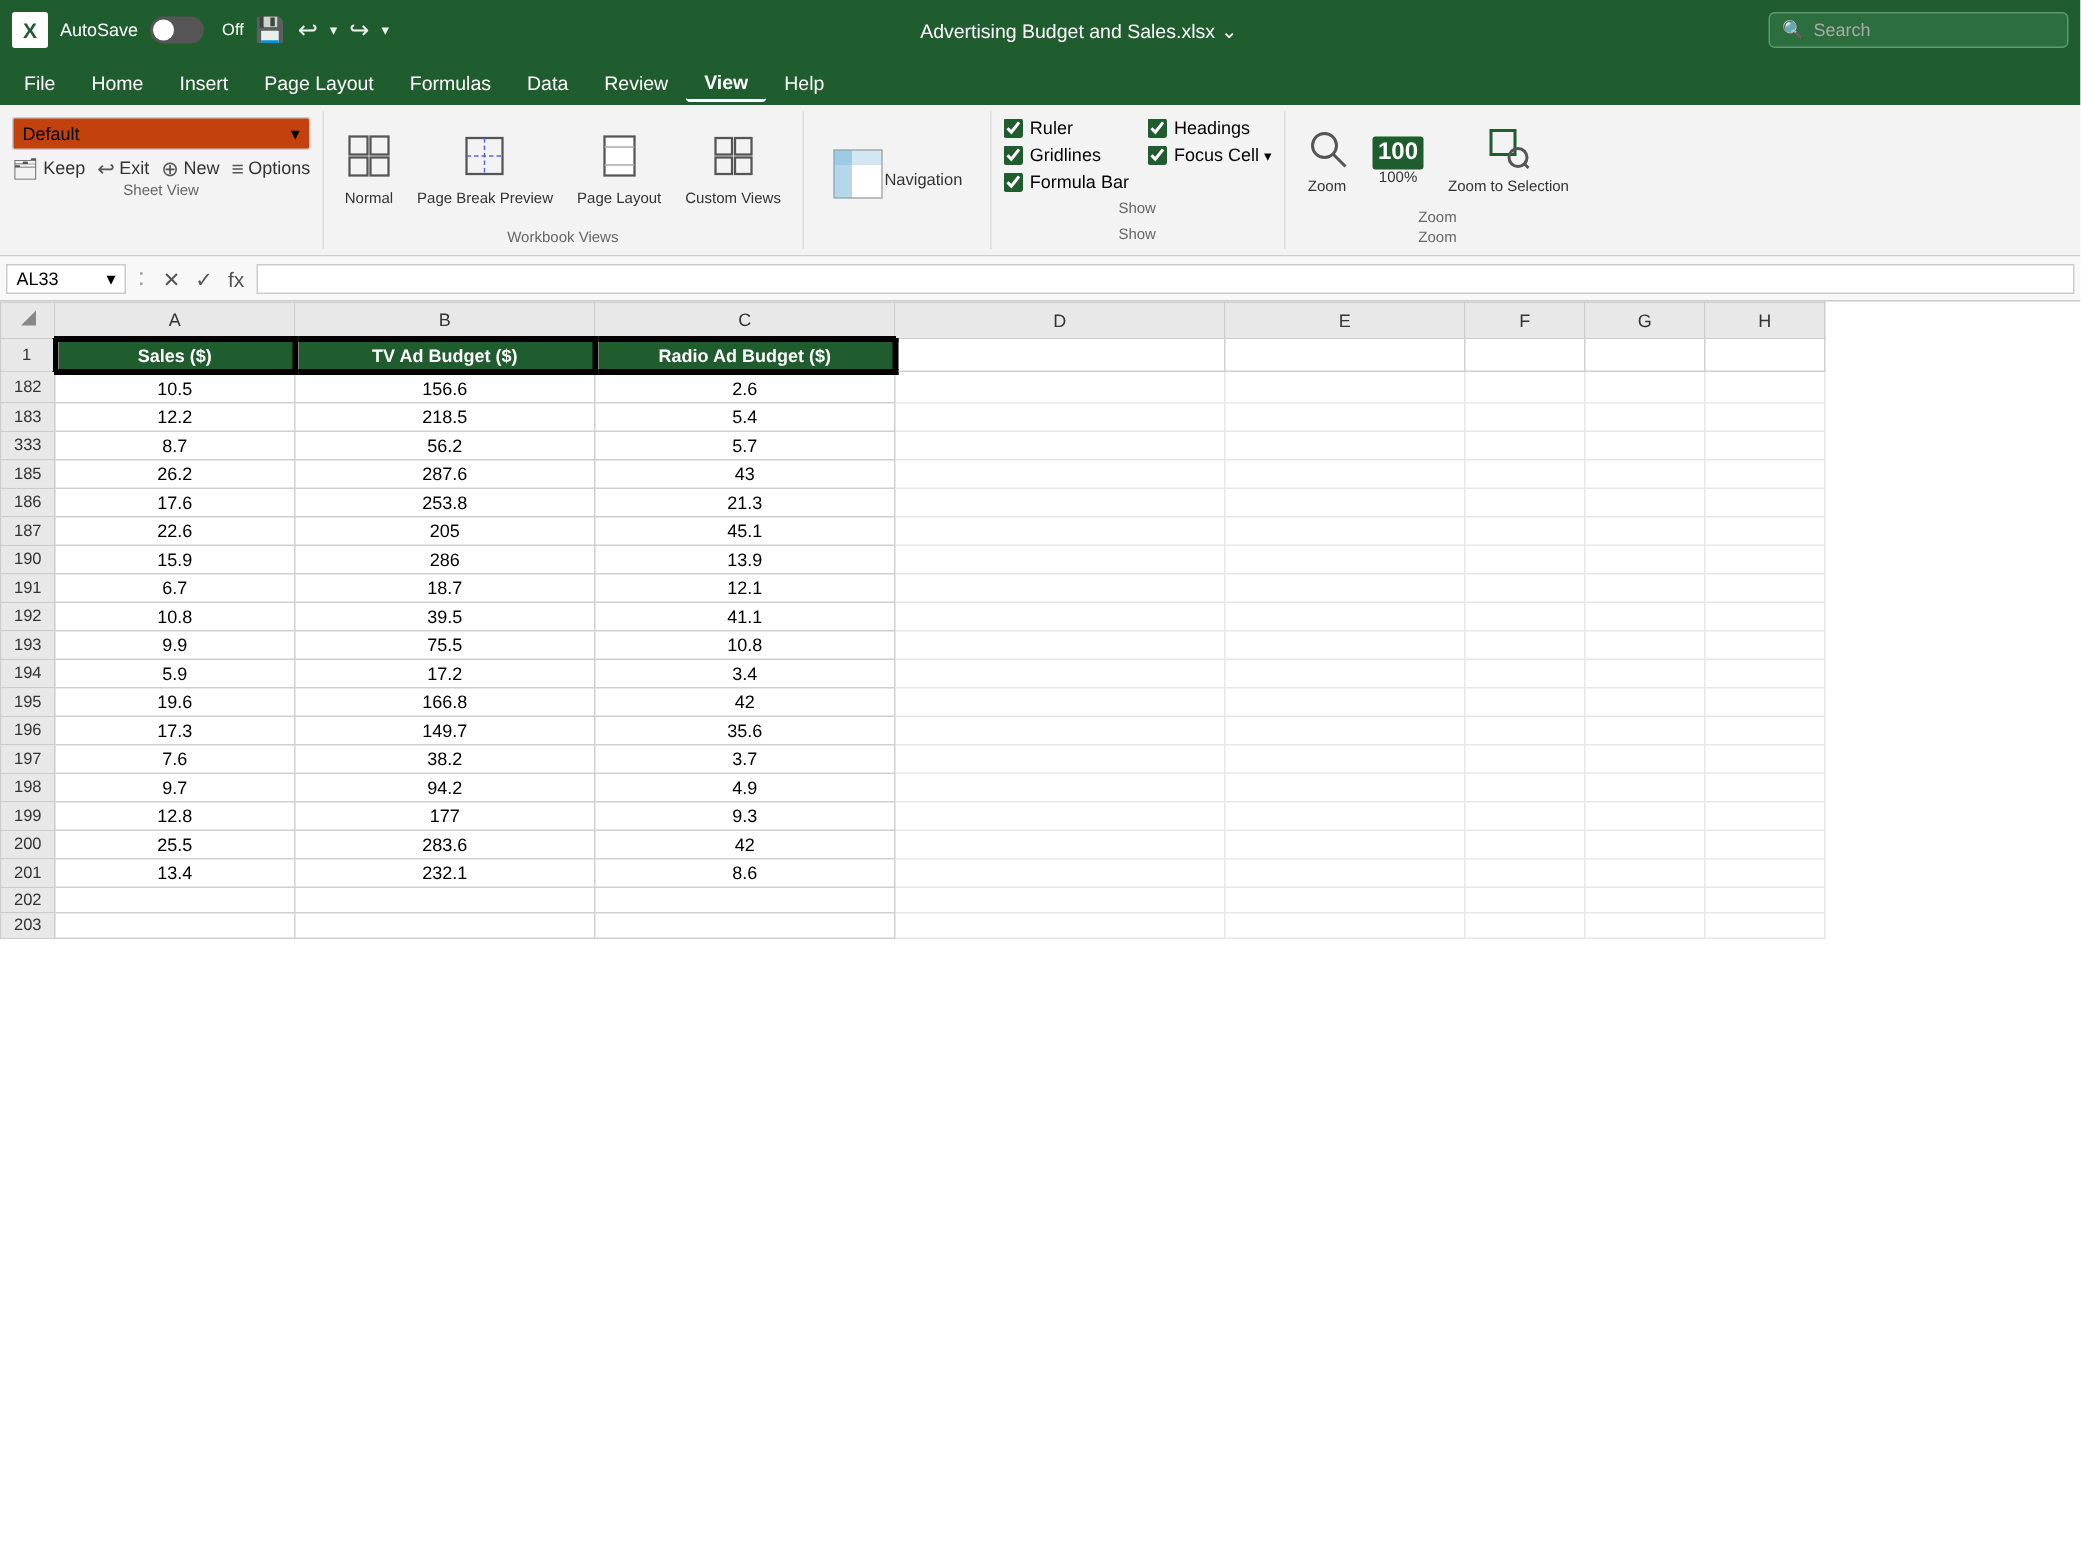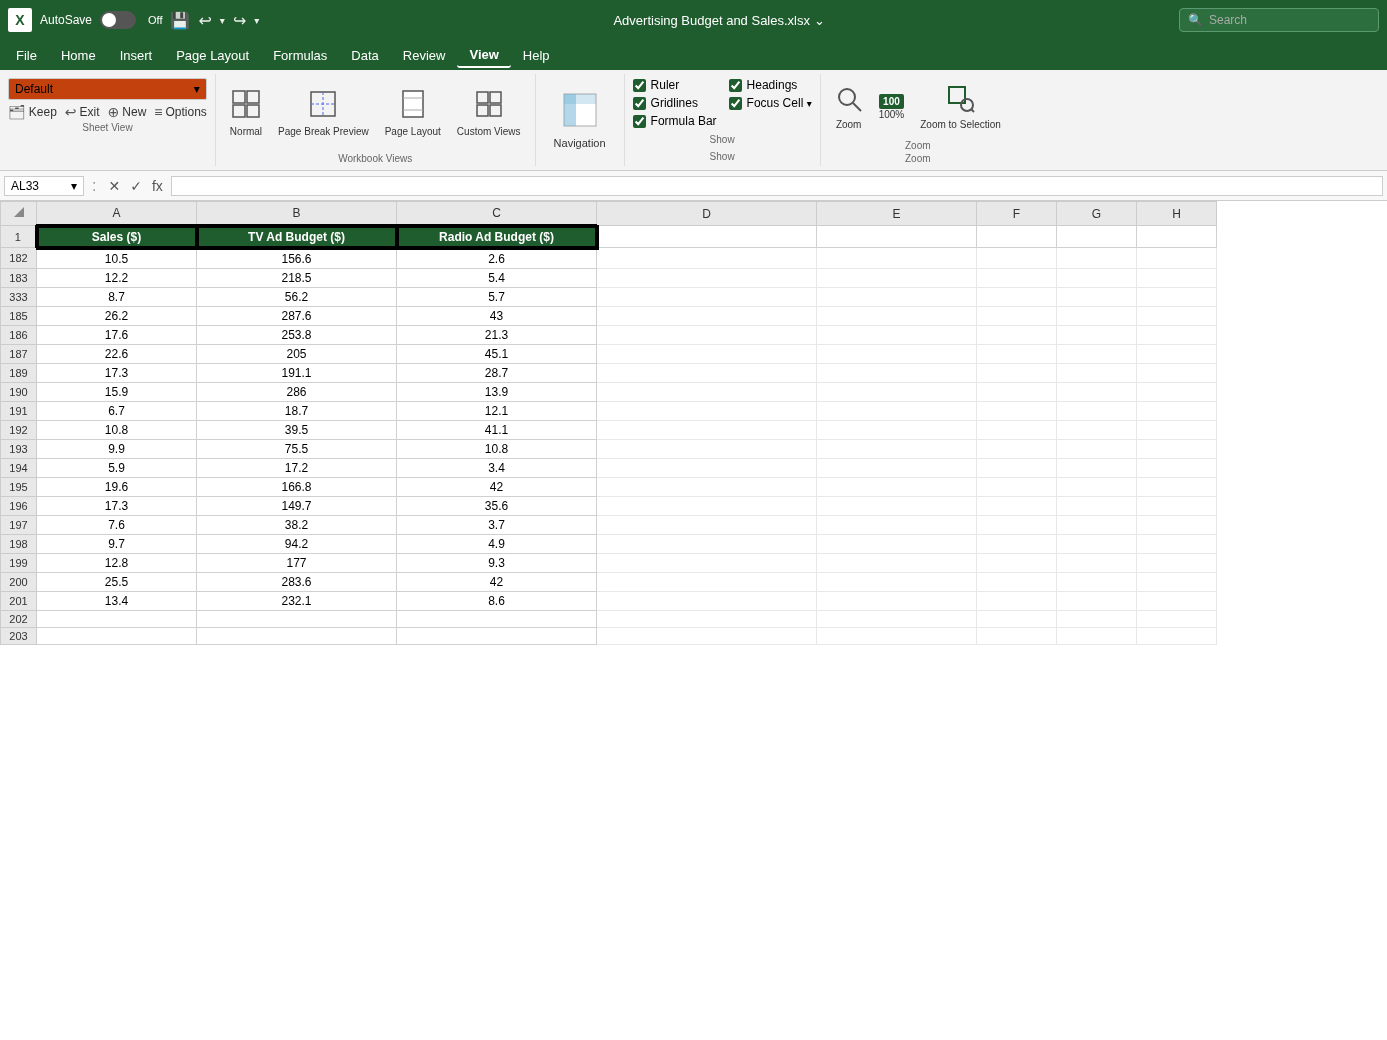--- a/index.html
+++ b/index.html
@@ -181,21 +181,21 @@
       align-items: center;
       gap: 5px;
       font-size: 12px;
       cursor: pointer;
     }
     .checkbox-row input[type=checkbox] { margin: 0; cursor: pointer; accent-color: #1f5c2e; }
 
     
     .nav-btn {
       display: flex;
-      flex-direction: column;
+      flex-direction: row;
       align-items: center;
       justify-content: flex-start;
       padding: 4px 10px;
       cursor: pointer;
       font-size: 11px;
       color: #333;
     }
     .nav-btn-icon { font-size: 28px; margin-bottom: 2px; }
     .zoom-btn {
       display: flex;
@@ -455,21 +455,21 @@
   <div class="ribbon-group" id="zoom-group">
     <div class="ribbon-group-content" id="zoom-content">
         <div class="zoom-btn">
           <div class="zoom-btn-icon"><svg width="28" height="28" viewBox="0 0 28 28">
               <circle cx="12" cy="12" r="8" fill="none" stroke="#555" stroke-width="2"></circle>
               <line x1="18" y1="18" x2="26" y2="26" stroke="#555" stroke-width="2"></line>
             </svg></div>
           <div>Zoom</div>
         </div>
         <div class="zoom-btn">
-          <div class="zoom-btn-icon" style="background:#1f5c2e;color:white;font-size:10px;font-weight:bold;padding:2px 4px;border-radius:2px;">100</div>
+          <div class="zoom-btn-icon" style="background:#1f5c2e;color:white;font-size:16px;font-weight:bold;padding:2px 4px;border-radius:2px;">100</div>
           <div>100%</div>
         </div>
         <div class="zoom-btn" style="text-align: center;">
           <div class="zoom-btn-icon"><svg width="28" height="28" viewBox="0 0 28 28">
               <rect x="2" y="2" width="16" height="16" fill="none" stroke="#1f5c2e" stroke-width="2"></rect>
               <circle cx="20" cy="20" r="6" fill="none" stroke="#555" stroke-width="2"></circle>
               <line x1="24" y1="24" x2="27" y2="27" stroke="#555" stroke-width="2"></line>
             </svg></div>
           <div style="white-space:normal;text-align:center;">Zoom to Selection</div>
         </div>
@@ -582,31 +582,20 @@
           <td class="cell">22.6</td>
           <td class="cell">205</td>
           <td class="cell">45.1</td>
           <td class="cell" style="border-color: rgb(232, 232, 232);"></td>
           <td class="cell" style="border-color: rgb(232, 232, 232);"></td>
           <td class="cell" style="border-color: rgb(232, 232, 232);"></td>
           <td class="cell" style="border-color: rgb(232, 232, 232);"></td>
           <td class="cell" style="border-color: rgb(232, 232, 232);"></td>
         </tr>
         <tr>
-          <td class="row-header">189</td>
-          <td class="cell">17.3</td>
-          <td class="cell">191.1</td>
-          <td class="cell">28.7</td>
-          <td class="cell" style="border-color: rgb(232, 232, 232);"></td>
-          <td class="cell" style="border-color: rgb(232, 232, 232);"></td>
-          <td class="cell" style="border-color: rgb(232, 232, 232);"></td>
-          <td class="cell" style="border-color: rgb(232, 232, 232);"></td>
-          <td class="cell" style="border-color: rgb(232, 232, 232);"></td>
-        </tr>
-        <tr>
           <td class="row-header">190</td>
           <td class="cell">15.9</td>
           <td class="cell">286</td>
           <td class="cell">13.9</td>
           <td class="cell" style="border-color: rgb(232, 232, 232);"></td>
           <td class="cell" style="border-color: rgb(232, 232, 232);"></td>
           <td class="cell" style="border-color: rgb(232, 232, 232);"></td>
           <td class="cell" style="border-color: rgb(232, 232, 232);"></td>
           <td class="cell" style="border-color: rgb(232, 232, 232);"></td>
         </tr>

